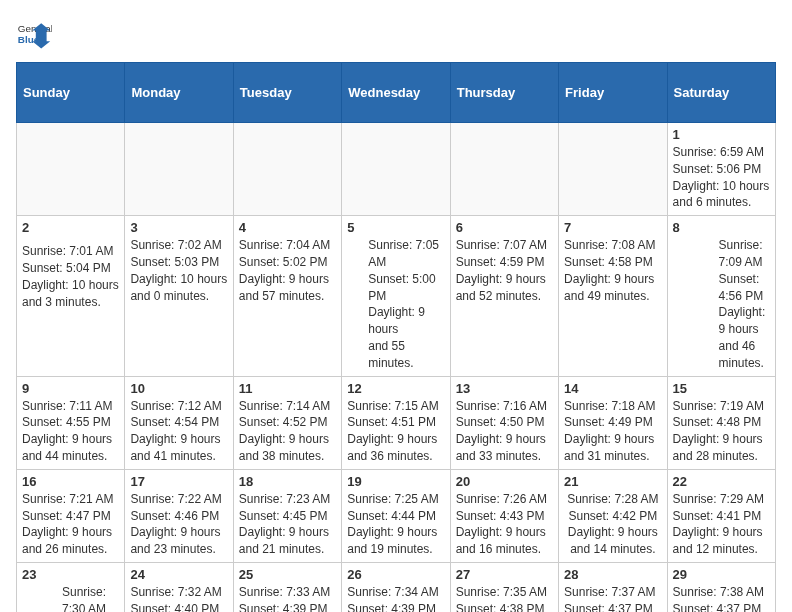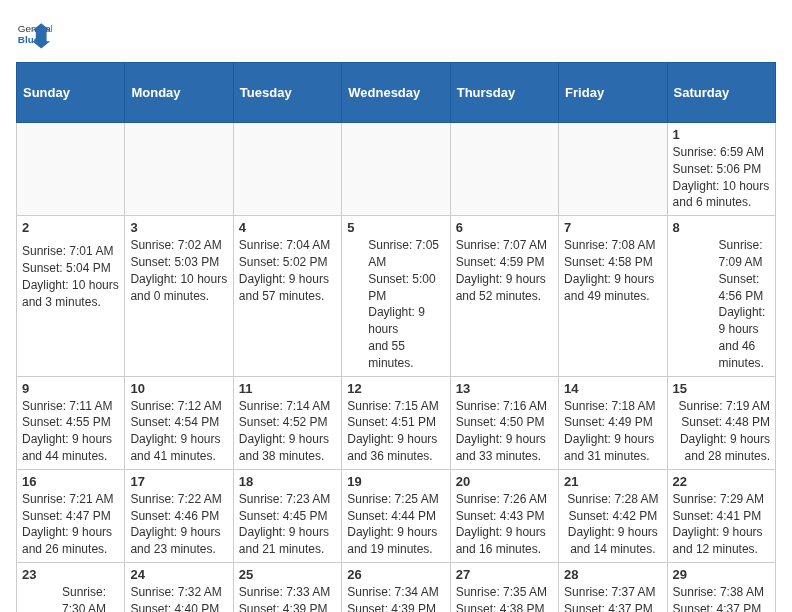--- a/index.html
+++ b/index.html
@@ -214,21 +214,21 @@
         </td>
         <td class="calendar-cell">
           <span class="day-number">14</span>
           <div class="cell-info" style="white-space: pre-line;">Sunrise: 7:18 AM
 Sunset: 4:49 PM
 Daylight: 9 hours
 and 31 minutes.</div>
         </td>
         <td class="calendar-cell">
           <span class="day-number">15</span>
-          <div class="cell-info" style="white-space: pre-line; text-align: right;">Sunrise: 7:19 AM
+          <div class="cell-info" style="white-space: pre-line;">Sunrise: 7:19 AM
 Sunset: 4:48 PM
 Daylight: 9 hours
 and 28 minutes.</div>
         </td>
       </tr>
       <tr>
         <td class="calendar-cell">
           <span class="day-number">16</span>
           <div class="cell-info" style="white-space: pre-line;">Sunrise: 7:21 AM
 Sunset: 4:47 PM

